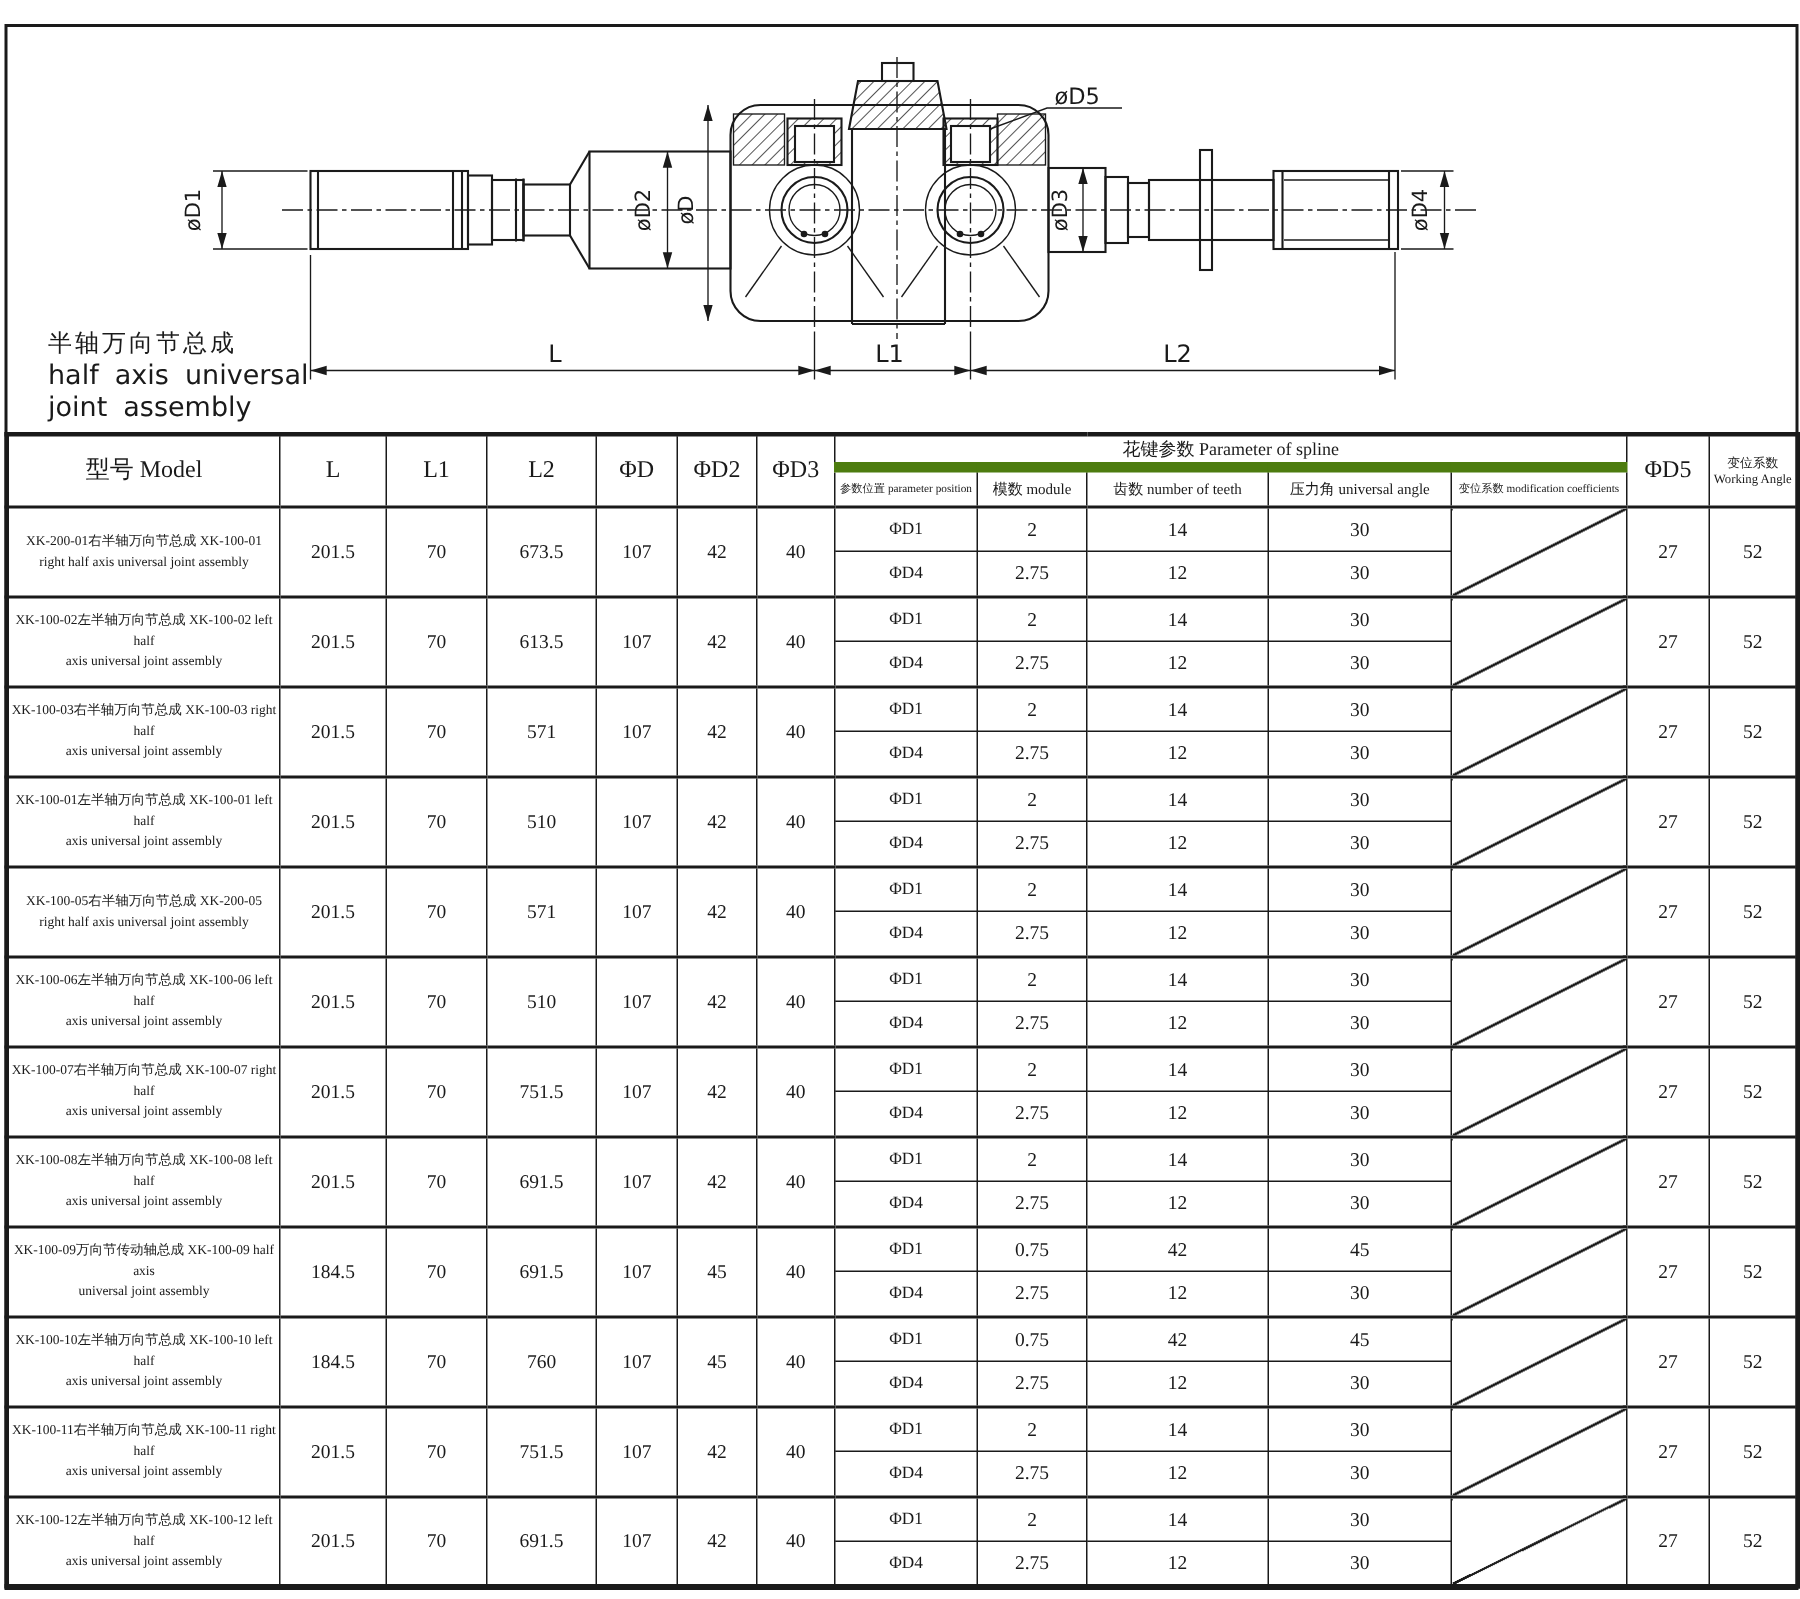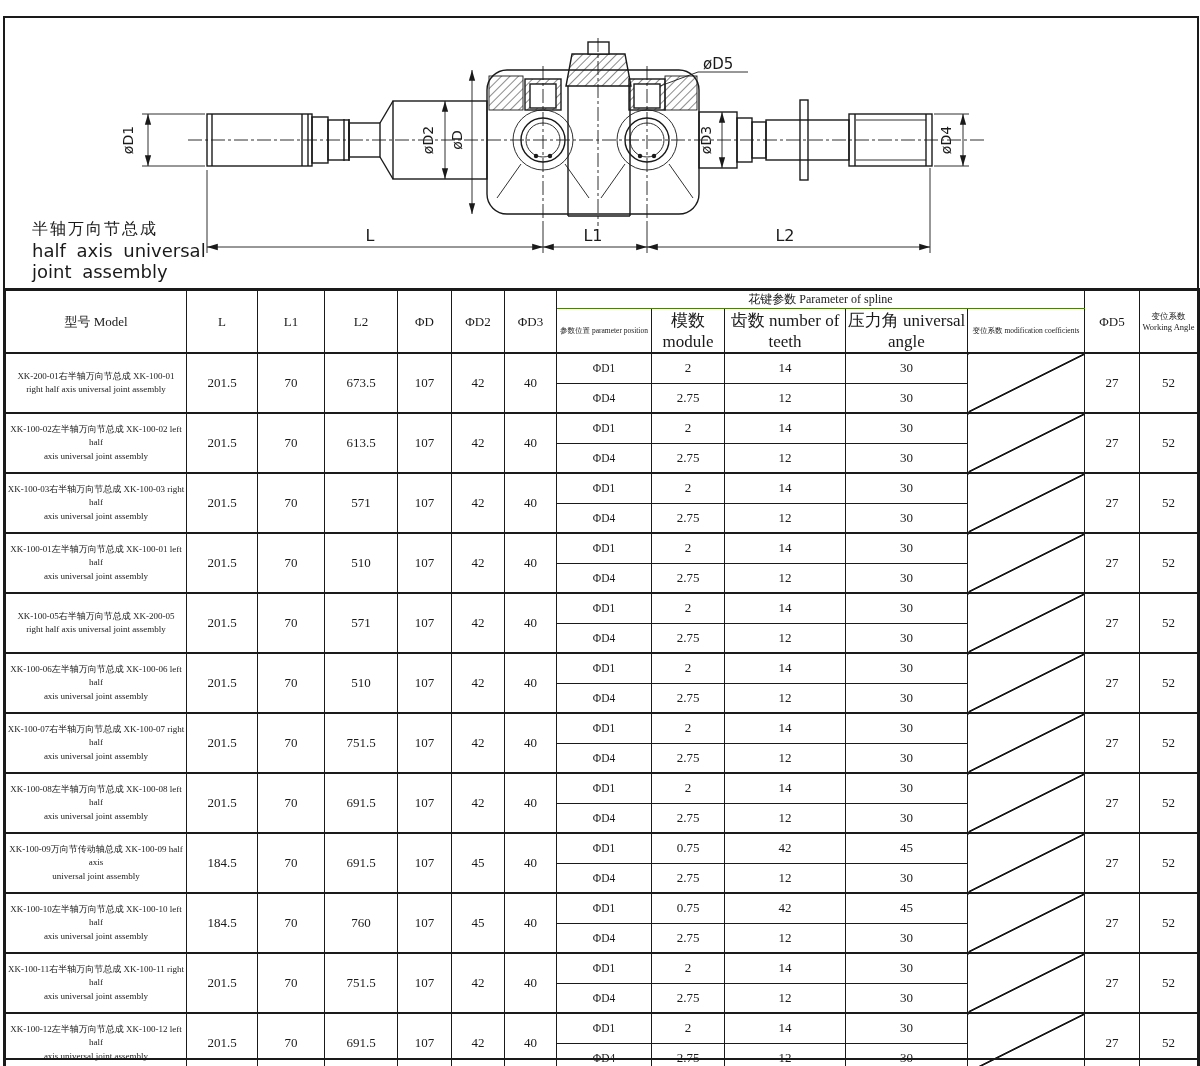--- a/index.html
+++ b/index.html
@@ -7,25 +7,25 @@
          font-family:"Liberation Serif","DejaVu Serif",serif;color:#1a1a1a;}
   #frame{position:absolute;left:3px;top:16px;width:1192px;height:1040px;border:2px solid #1a1a1a;}
   #draw{position:absolute;left:0;top:0;width:1200px;height:290px;}
   #title-block{position:absolute;left:32px;top:219px;}
   #title-block .cn{font-size:16px;letter-spacing:2px;font-family:"DejaVu Sans",sans-serif;}
   #title-block .en{font-size:18px;line-height:21px;font-family:"DejaVu Sans",sans-serif;word-spacing:5px;}
   table{position:absolute;left:3px;top:288px;width:1194px;border-collapse:collapse;table-layout:fixed;
         border:3px solid #1a1a1a;}
   td,th{border:1px solid #1a1a1a;padding:0;text-align:center;vertical-align:middle;
         font-weight:normal;overflow:hidden;}
-  thead th{font-size:13px;}
+  thead th{font-size:16px;}
   thead tr.hr1{height:16px;} thead tr.hr2{height:26px;margin-top:41px;}
   thead{border-bottom:2px solid #1a1a1a;}
-  th.h-group{font-size:12px;border-bottom:1px solid #4d7c0f;}
-  th.h-sub{font-size:17px;}
+  th.h-group{font-size:12px;border-bottom:7px solid #4d7c0f;}
+  th.h-sub{font-size:10px;}
   th.h-tiny{font-size:7.5px;}
   th.h-angle{font-size:8.5px;line-height:1.25;}
   tbody td{font-size:13px;}
   tbody tr{height:30px;}
   tbody tr.row-top td{border-top:2px solid #1a1a1a;}
   td.model-cell{font-size:9px;line-height:1.5;}
   td.pos-cell{font-size:11.5px;margin-left:48px;}
   td.diag{background:linear-gradient(to bottom right,
       transparent calc(50% - 0.8px), #1a1a1a calc(50% - 0.8px),
       #1a1a1a calc(50% + 0.8px), transparent calc(50% + 0.8px));}

